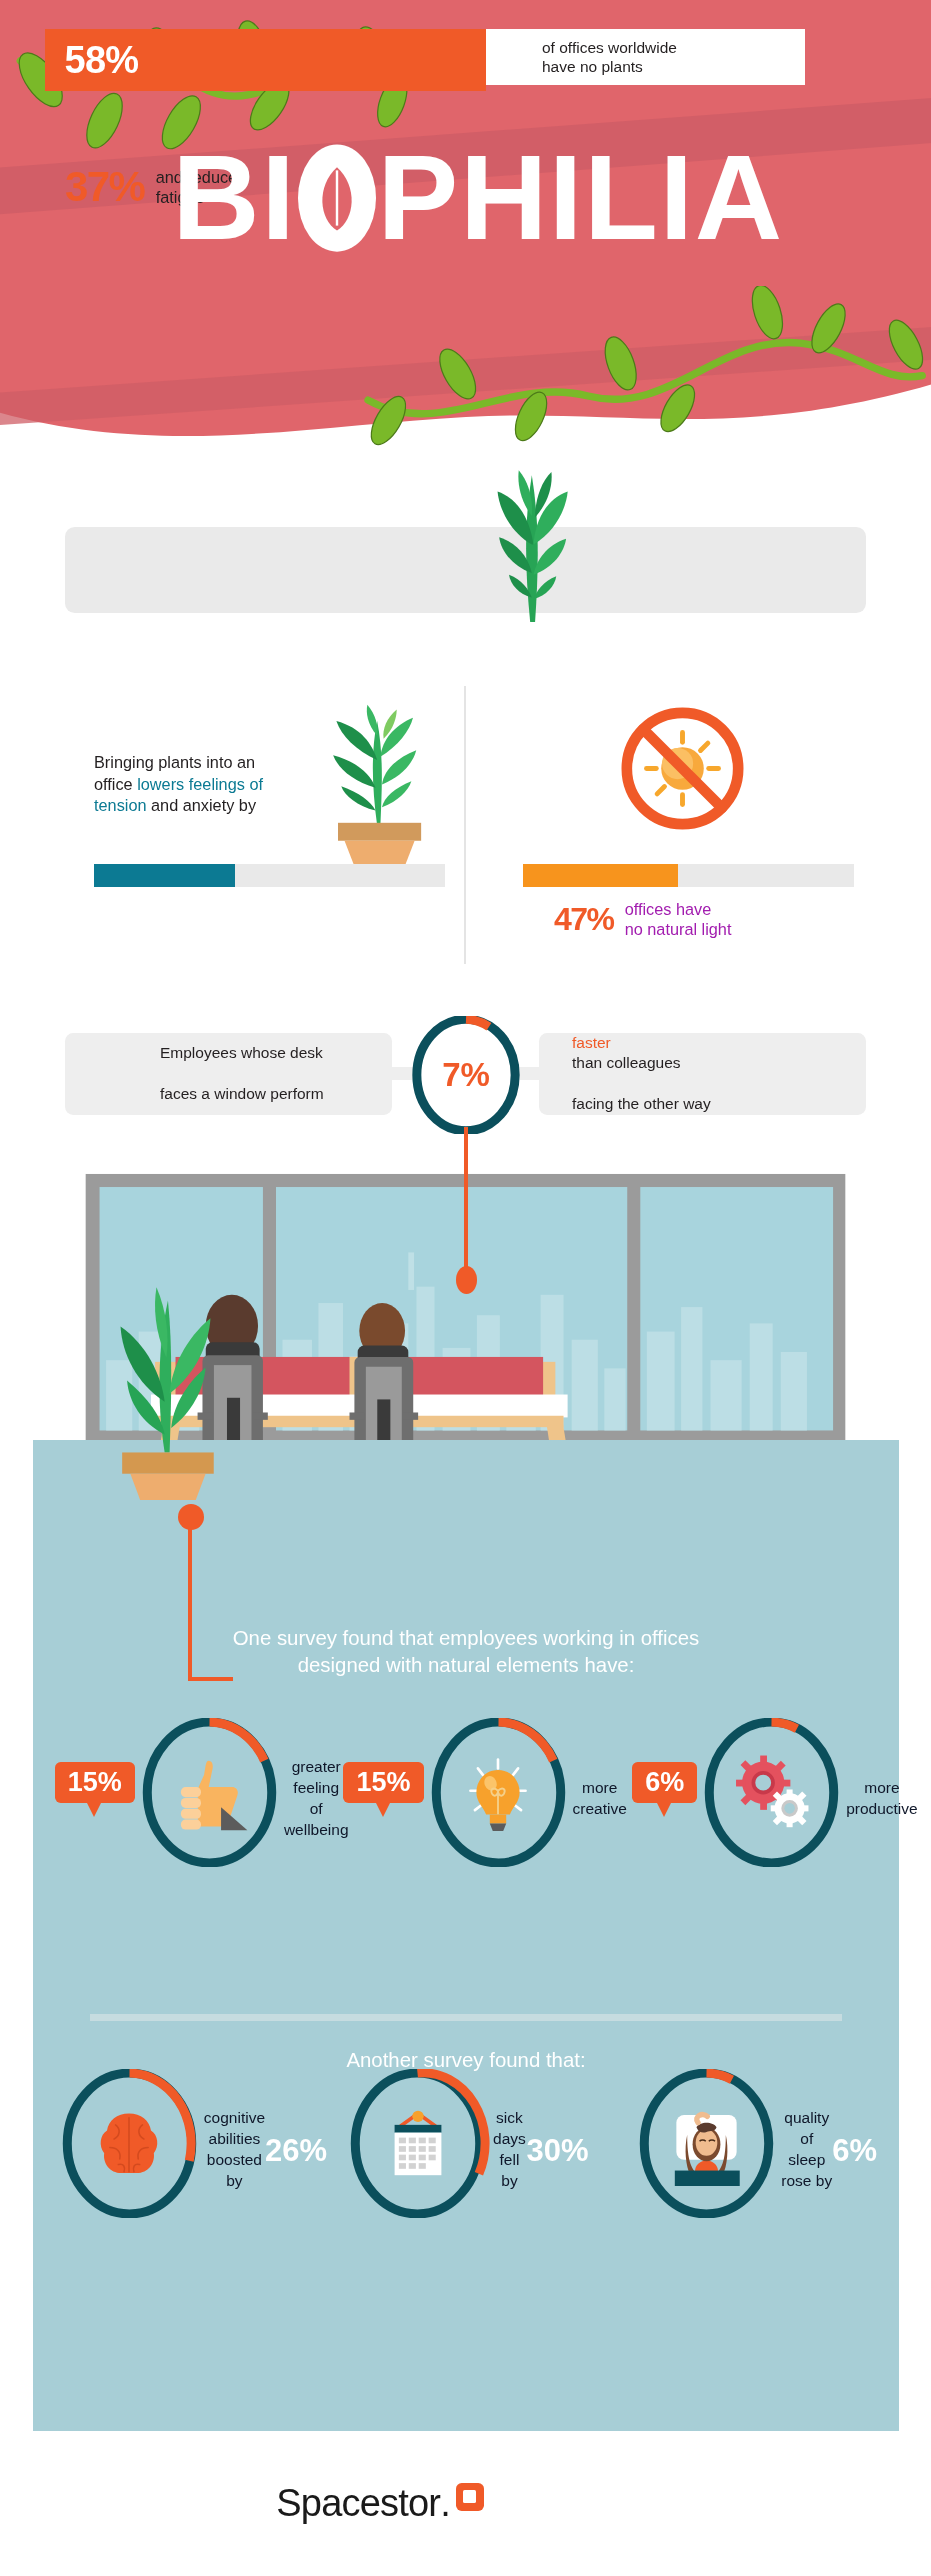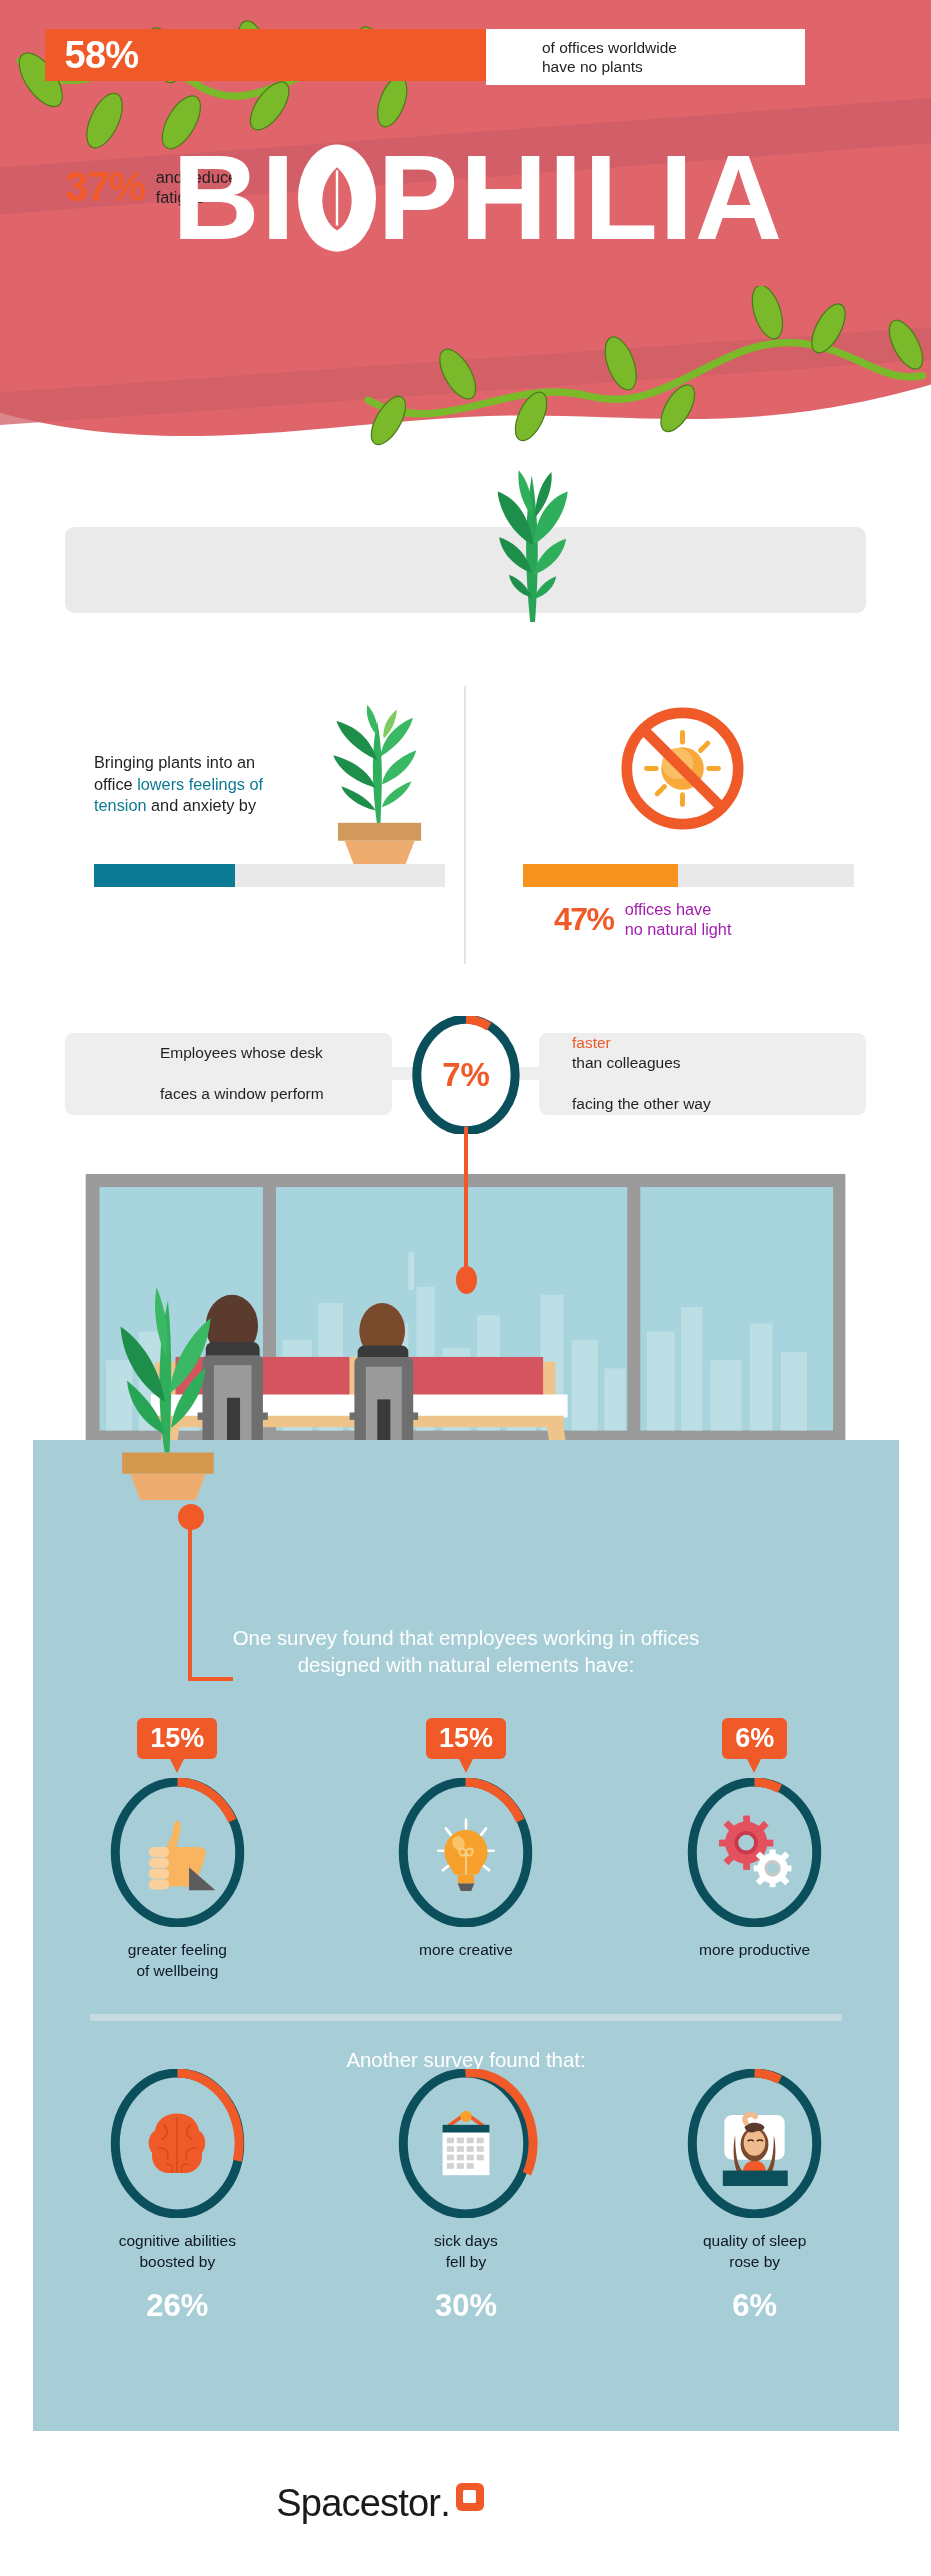--- a/index.html
+++ b/index.html
@@ -54,21 +54,21 @@
     position: absolute;
     left: 65px; top: 527px;
     width: 801px; height: 86px;
     background: #eaeaea;
     border-radius: 9.8px;
     z-index: 2;
   }
   .bar58-fill {
     position: absolute;
     left: 45px; top: 29px;
-    width: 441px; height: 52px;
+    width: 441px; height: 62px;
     background: #f05a28;
     z-index: 3;
     display: flex;
     align-items: center;
   }
   .bar58-num {
     color: #ffffff;
     font-size: 38px;
     font-weight: 700;
     margin-left: 19.6px;
@@ -294,21 +294,21 @@
     left: 0;
     width: 866px;
     display: flex;
     justify-content: space-around;
   }
   .donut-row-1 { top: 278px; }
   .donut-row-2 { top: 629px; }
   .donut-cell {
     width: 245px;
     display: flex;
-    flex-direction: column;
+    flex-direction: row;
     align-items: center;
   }
   .callout {
     position: relative;
     background: #f05a28;
     border-radius: 5.7px;
     padding: 5.7px 13px 6.5px 13px;
     color: #ffffff;
     font-size: 27px;
     font-weight: 700;

